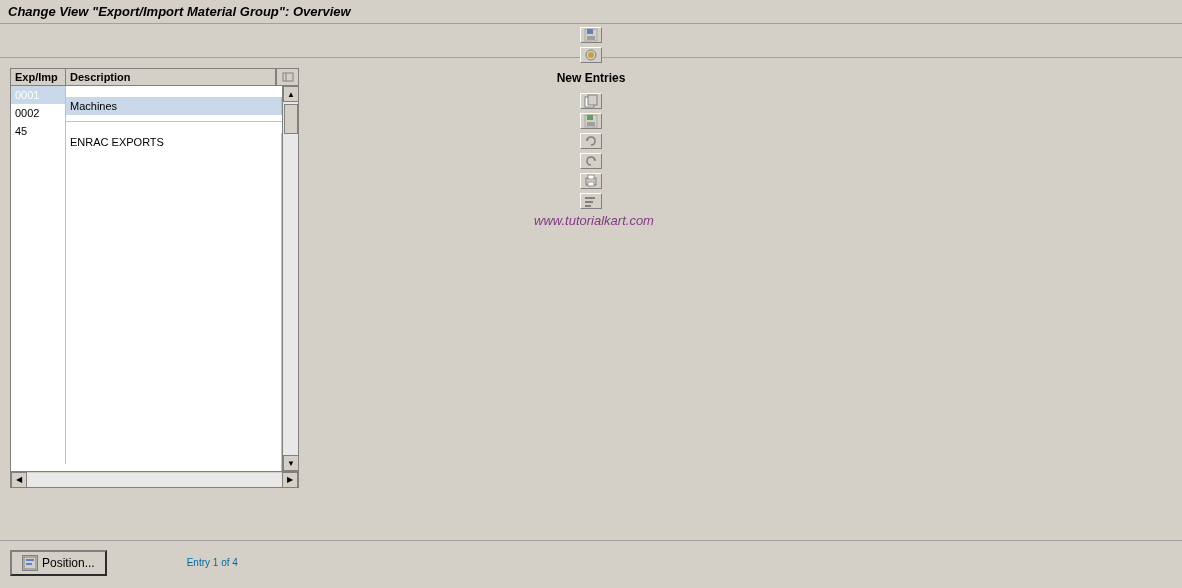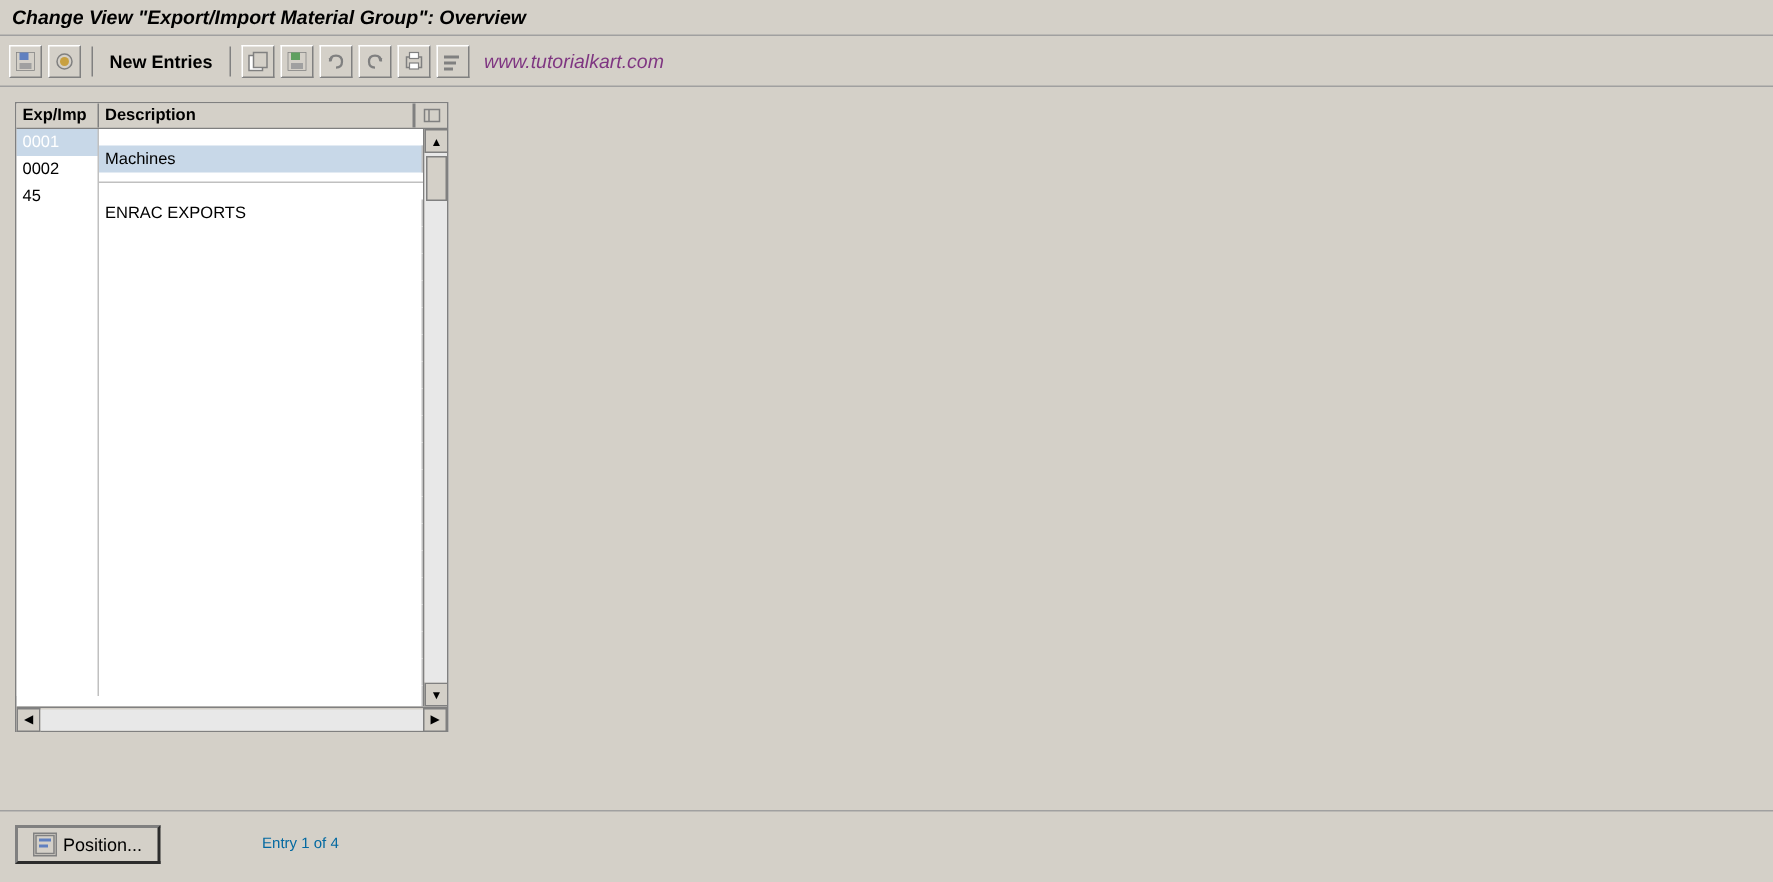--- a/index.html
+++ b/index.html
@@ -25,20 +25,21 @@
 
     
     .toolbar {
       background: #d4d0c8;
       border-bottom: 1px solid #a0a0a0;
       padding: 3px 6px;
       display: flex;
       align-items: center;
       gap: 4px;
       height: 34px;
+      flex-direction: column;
     }
 
     .toolbar-btn {
       width: 22px;
       height: 22px;
       background: #d4d0c8;
       border: 1px solid #808080;
       border-top-color: #fff;
       border-left-color: #fff;
       cursor: pointer;
@@ -226,21 +227,21 @@
       background: #e8e8e8;
     }
 
     
     .footer-bar {
       background: #d4d0c8;
       border-top: 1px solid #a0a0a0;
       padding: 6px 10px;
       display: flex;
       align-items: center;
-      gap: 20px;
+      gap: 32px;
       height: 44px;
     }
 
     .position-btn {
       display: flex;
       align-items: center;
       gap: 4px;
       background: #d4d0c8;
       border: 2px outset #808080;
       padding: 3px 10px;

